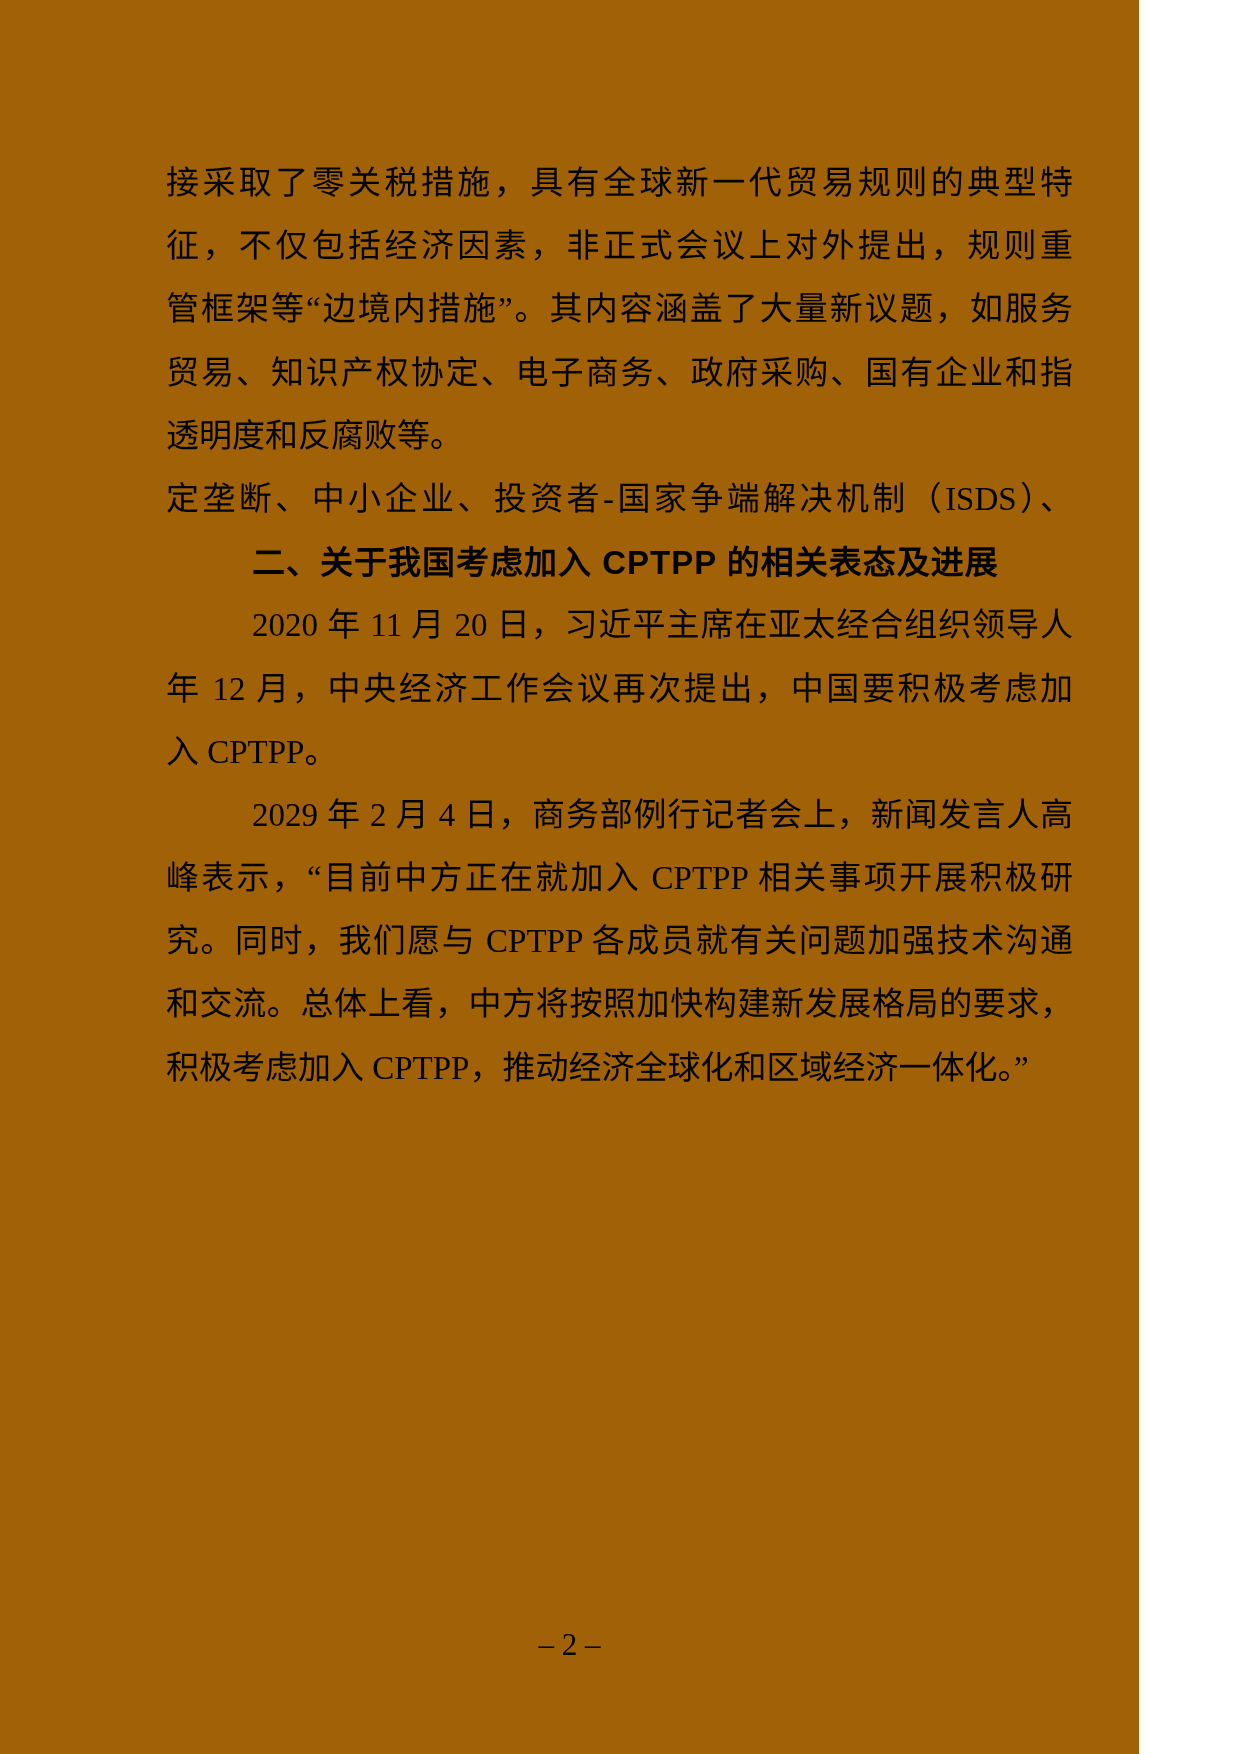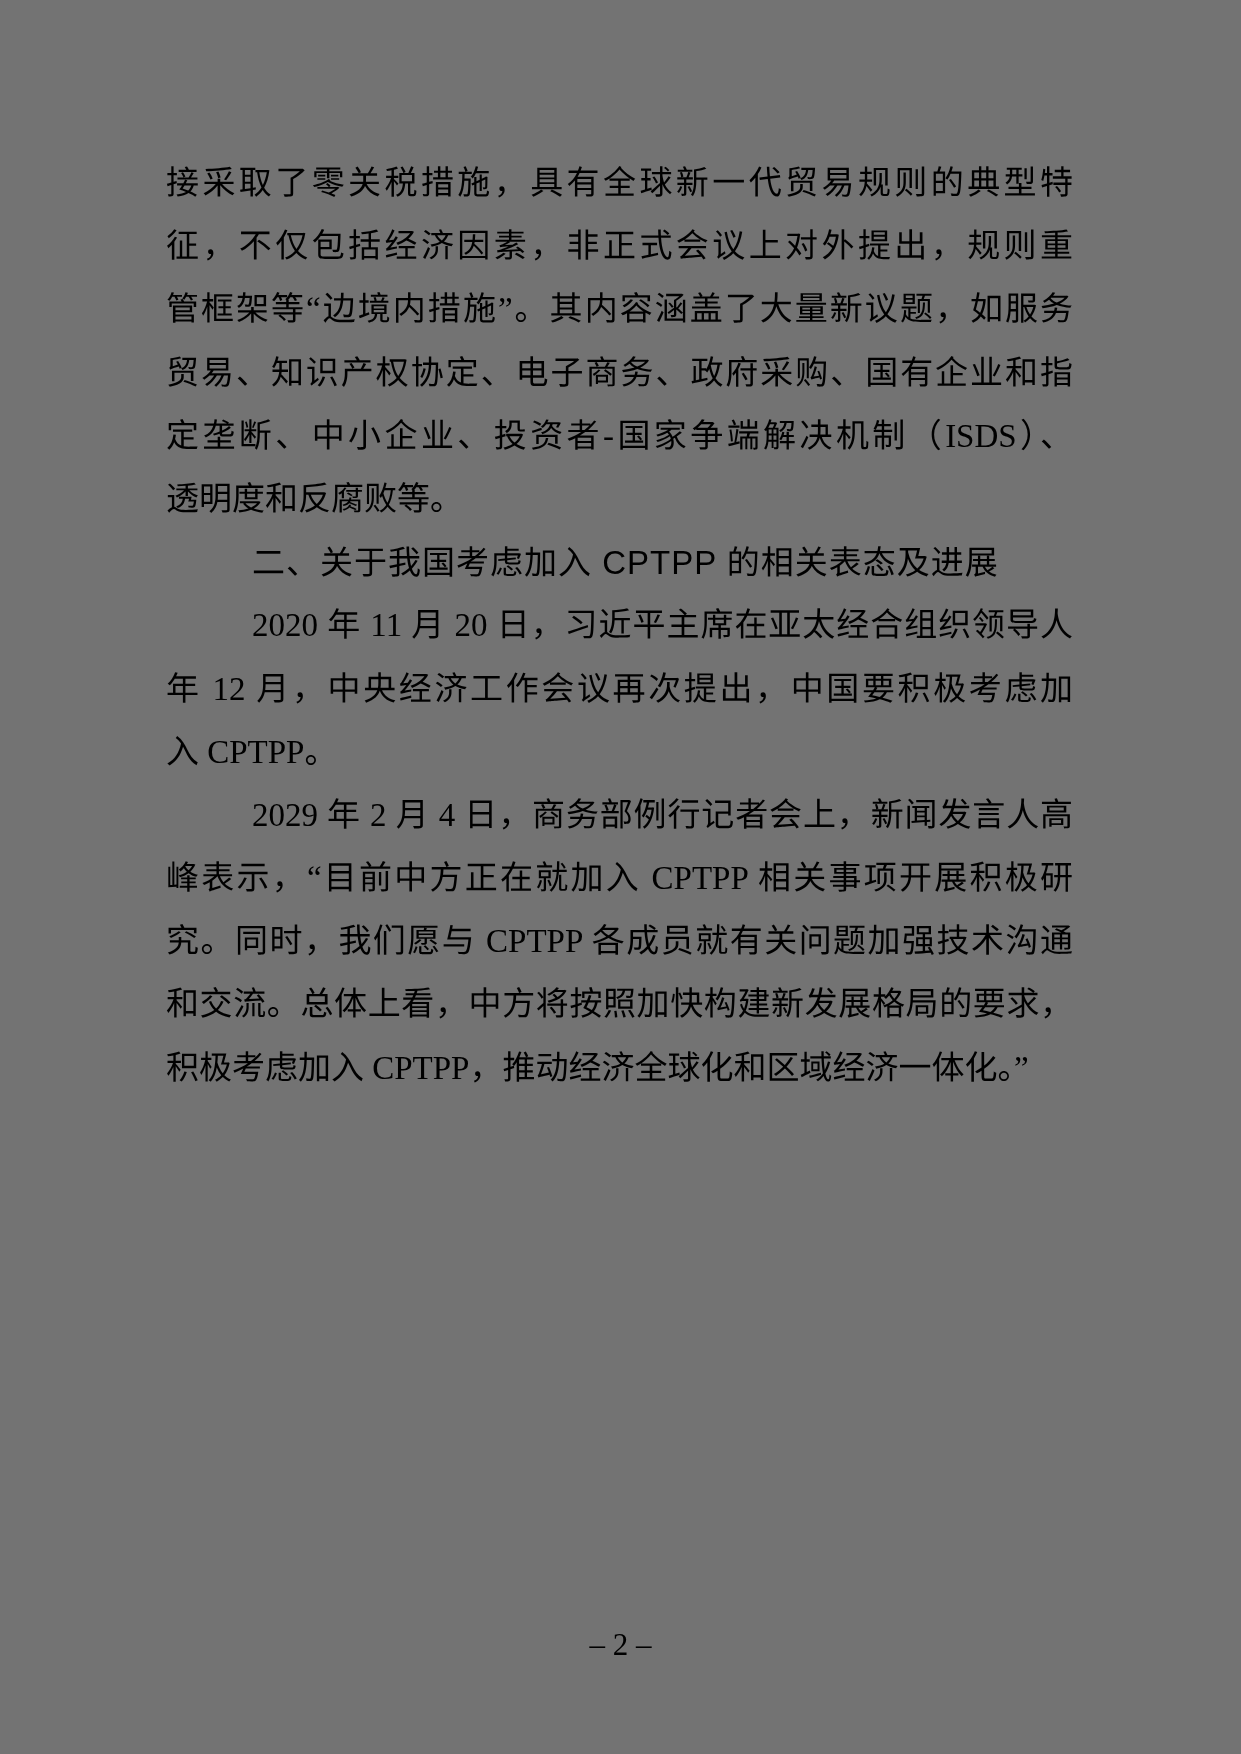--- a/index.html
+++ b/index.html
@@ -2,23 +2,23 @@
 <html lang="zh-CN"><head>
 <meta charset="utf-8">
 <style>
   html, body {
     margin: 0;
     padding: 0;
     background: #ffffff;
   }
   .page {
     position: relative;
-    width: 1241px;
+    width: 1139px;
     height: 1754px;
-    background: #737373;
+    background: #a16207;
     color: #000000;
     overflow: hidden;
     font-family: "Liberation Serif", "DejaVu Serif", serif;
   }
   .text-block {
     position: absolute;
     left: 166px;
     top: 152px;
     width: 907px;
   }
@@ -36,21 +36,21 @@
   }
   
   .line { white-space: normal; }
   .line.last {
     text-align-last: left;
   }
   .line.indent {
     text-indent: 86px;
   }
   .block.heading .line {
-    font-weight: 400;
+    font-weight: 700;
     font-family: "Liberation Sans", "DejaVu Sans", sans-serif;
     letter-spacing: 1px;
   }
   .page-footer {
     position: absolute;
     left: 0;
     top: 1624px;
     width: 100%;
     text-align: center;
     font-size: 31px;
@@ -62,22 +62,22 @@
 </head>
 <body>
 
 <div class="page">
   <main class="text-block">
       <div class="block paragraph">
         <div class="line">接采取了零关税措施，具有全球新一代贸易规则的典型特</div>
         <div class="line">征，不仅包括经济因素，非正式会议上对外提出，规则重</div>
         <div class="line">管框架等“边境内措施”。其内容涵盖了大量新议题，如服务</div>
         <div class="line">贸易、知识产权协定、电子商务、政府采购、国有企业和指</div>
+        <div class="line last">透明度和反腐败等。</div>
         <div class="line">定垄断、中小企业、投资者-国家争端解决机制（ISDS）、</div>
-        <div class="line last">透明度和反腐败等。</div>
       </div>
       <div class="block heading">
         <div class="line last indent">二、关于我国考虑加入 CPTPP 的相关表态及进展</div>
       </div>
       <div class="block paragraph">
         <div class="line indent">2020 年 11 月 20 日，习近平主席在亚太经合组织领导人</div>
         <div class="line">年 12 月，中央经济工作会议再次提出，中国要积极考虑加</div>
         <div class="line last">入 CPTPP。</div>
       </div>
       <div class="block paragraph">

